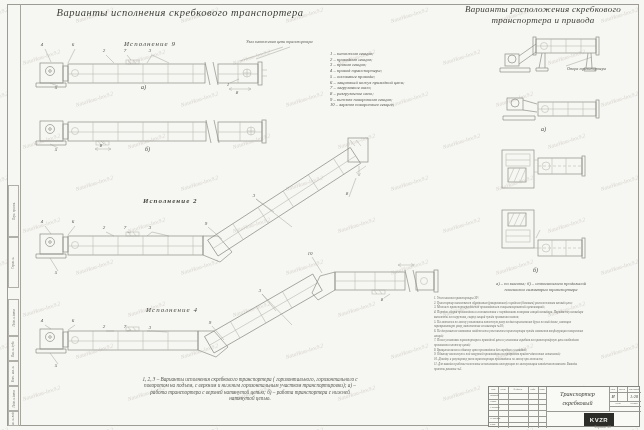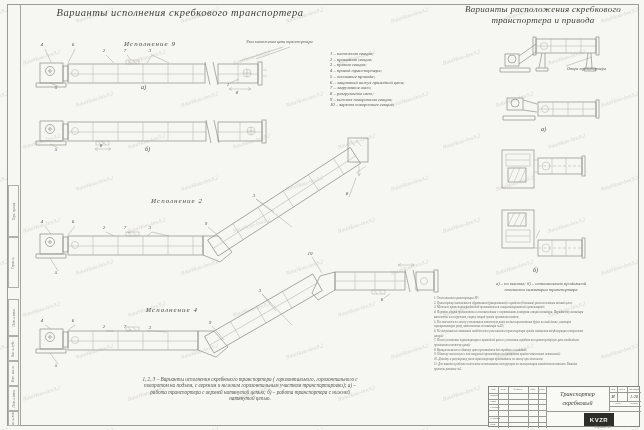--- a/index.html
+++ b/index.html
@@ -301,21 +301,21 @@
       <span class="callout" style="left: 56px; top: 365px;">5</span>
     </div>
 
   <div class="abs title it" style="left:40px;top:7px;width:280px;">Варианты исполнения скребкового транспортера</div>
   <div class="abs title-r it" style="left:450px;top:4px;width:186px;">
     <div>Варианты расположения скребкового</div>
     <div>транспортера и привода</div>
   </div>
 
   <div class="abs variant it" style="left:124px;top:40px;">Исполнение 9</div>
-  <div class="abs variant it" style="left:151px;top:197px;">Исполнение 2</div>
+  <div class="abs variant it" style="left:143px;top:197px;font-weight:bold;">Исполнение 2</div>
   <div class="abs variant it" style="left:146px;top:306px;">Исполнение 4</div>
   <div class="abs smalllabel it" style="left:246px;top:39px;">Узел натяжения цепи транспортера</div>
 
   <div class="abs sub it" style="left:141px;top:84px;">а)</div>
   <div class="abs sub it" style="left:145px;top:146px;">б)</div>
 
   <div class="abs" style="left:330px;top:51px;">
     <div class="legend-line">1 –  натяжная секция;</div>
     <div class="legend-line">2 –  приводная секция;</div>
     <div class="legend-line">3 –  прямая секция;</div>

